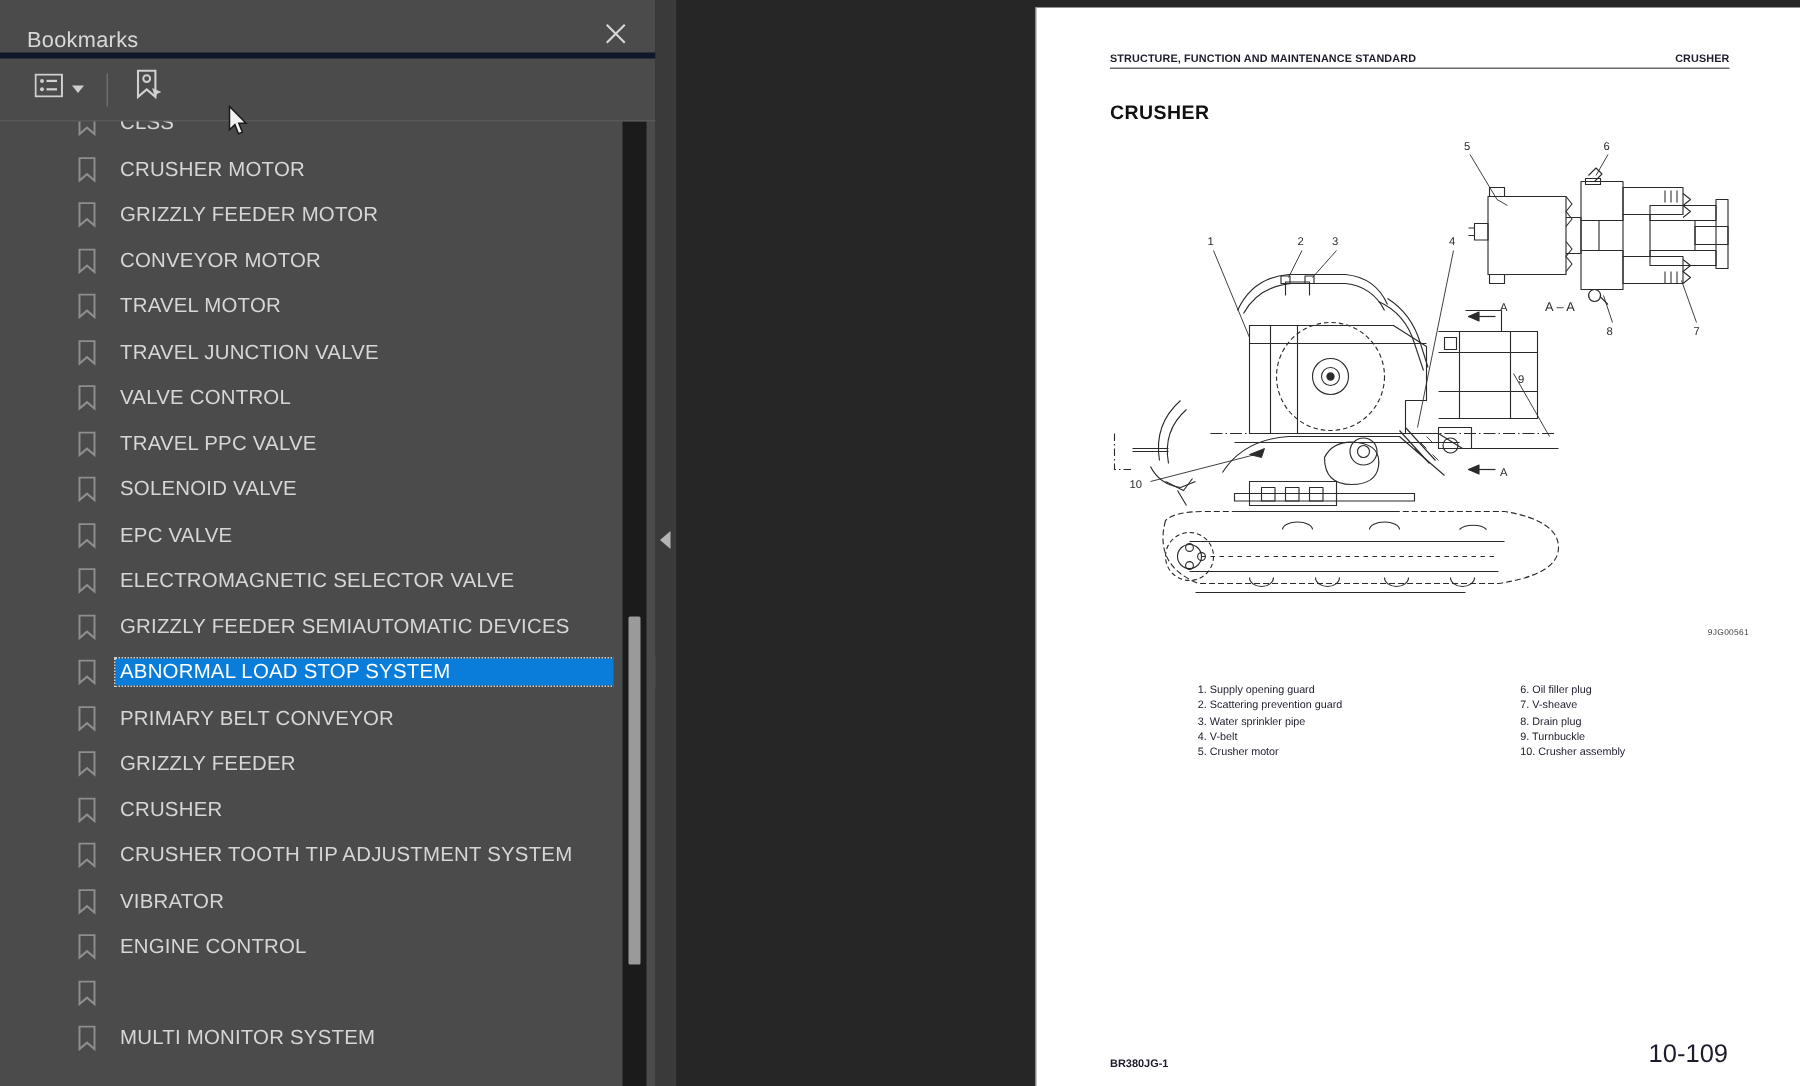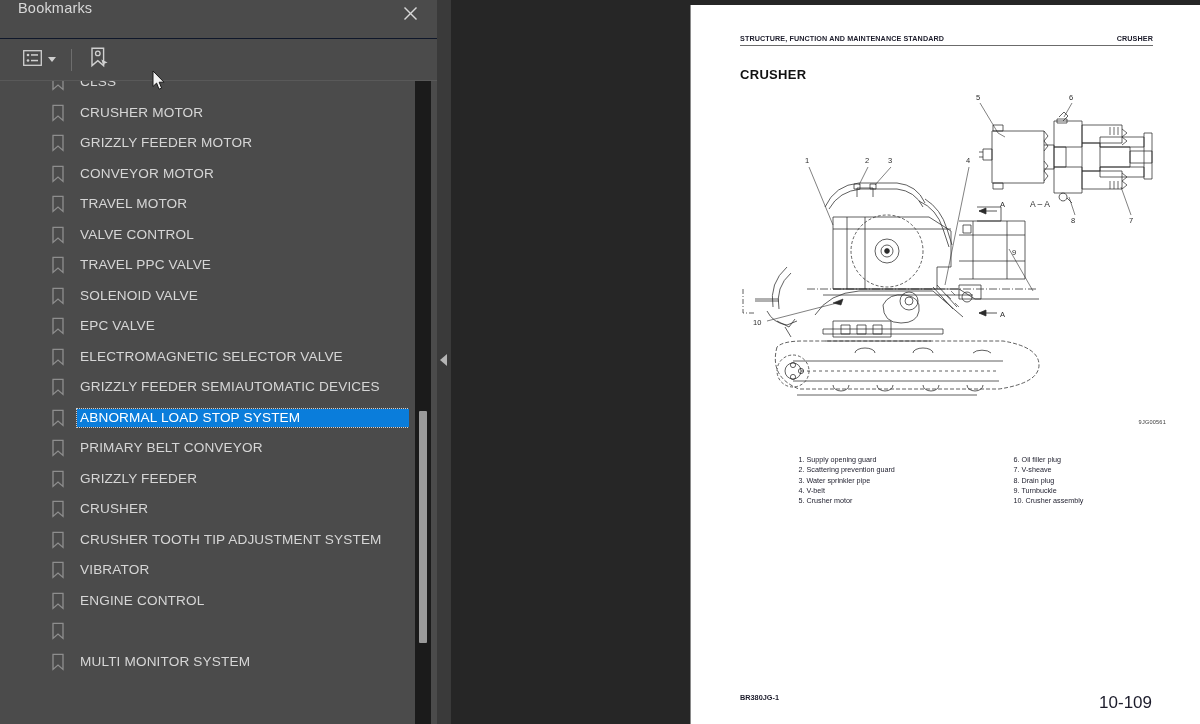--- a/index.html
+++ b/index.html
@@ -12,23 +12,23 @@
   #app { position: relative; width: 1200px; height: 724px; background:#262626; }
 
   
   .bm-panel {
     position: absolute; left:0; top:0; width: 437px; height: 724px;
     background: #4b4b4b;
     display: flex; flex-direction: column;
   }
   .bm-header {
     height: 39px; flex: 0 0 39px;
-    display:flex; align-items:flex-start; justify-content: space-between;
+    display:flex; align-items:flex-end; justify-content: space-between;
     padding: 0 14px 0 18px;
-    border-bottom: 1px solid #0f172a;
+    border-bottom: 4px solid #0f172a;
   }
   .bm-title {
     color: #d8d8d8; font-size: 14.5px; letter-spacing: .2px;
   }
   .bm-close {
     width: 26px; height: 26px; display:flex; align-items:center; justify-content:center;
     color:#d8d8d8; font-size: 16px; line-height:1; cursor: pointer;
   }
   .bm-close svg { display:block; }
 
@@ -129,21 +129,21 @@
   .legend {
     position:absolute; left: 50px; top: 450px; width: 400px;
     display:flex;
     justify-content:center;
   }
   .legend-col { font-size: 7.2px; line-height: 10.3px; color:#1c1c2b; }
   .legend-col.c1 { width: 215px; }
   .legend-row { white-space: nowrap; }
   .pg-foot {
     position:absolute; left: 49px; right: 48px; top: 688px;
-    display:flex; justify-content:space-between; align-items:flex-start;
+    display:flex; justify-content:space-between; align-items:flex-end;
   }
   .foot-left { font-size: 7.3px; font-weight:bold; color:#1c1c2b; }
   .foot-right { font-size: 17px; color:#1c1c2b; }
 
   
   .cursor { position:absolute; left: 152px; top: 70px; pointer-events:none; }
 </style>
 </head>
 <body>
 
@@ -215,20 +215,26 @@
           <div class="bm-item">
             <svg class="bm-ico" viewBox="0 0 16 18">
               <path d="M3 1.4 H13 V16.4 L8 12.1 L3 16.4 Z" fill="none" stroke="#8e8e8e" stroke-width="1.3"></path>
             </svg>
             <span class="bm-label">TRAVEL MOTOR</span>
           </div>
           <div class="bm-item">
             <svg class="bm-ico" viewBox="0 0 16 18">
               <path d="M3 1.4 H13 V16.4 L8 12.1 L3 16.4 Z" fill="none" stroke="#8e8e8e" stroke-width="1.3"></path>
             </svg>
+            <span class="bm-label">TRAVEL JUNCTION VALVE</span>
+          </div>
+          <div class="bm-item">
+            <svg class="bm-ico" viewBox="0 0 16 18">
+              <path d="M3 1.4 H13 V16.4 L8 12.1 L3 16.4 Z" fill="none" stroke="#8e8e8e" stroke-width="1.3"></path>
+            </svg>
             <span class="bm-label">VALVE CONTROL</span>
           </div>
           <div class="bm-item">
             <svg class="bm-ico" viewBox="0 0 16 18">
               <path d="M3 1.4 H13 V16.4 L8 12.1 L3 16.4 Z" fill="none" stroke="#8e8e8e" stroke-width="1.3"></path>
             </svg>
             <span class="bm-label">TRAVEL PPC VALVE</span>
           </div>
           <div class="bm-item">
             <svg class="bm-ico" viewBox="0 0 16 18">

